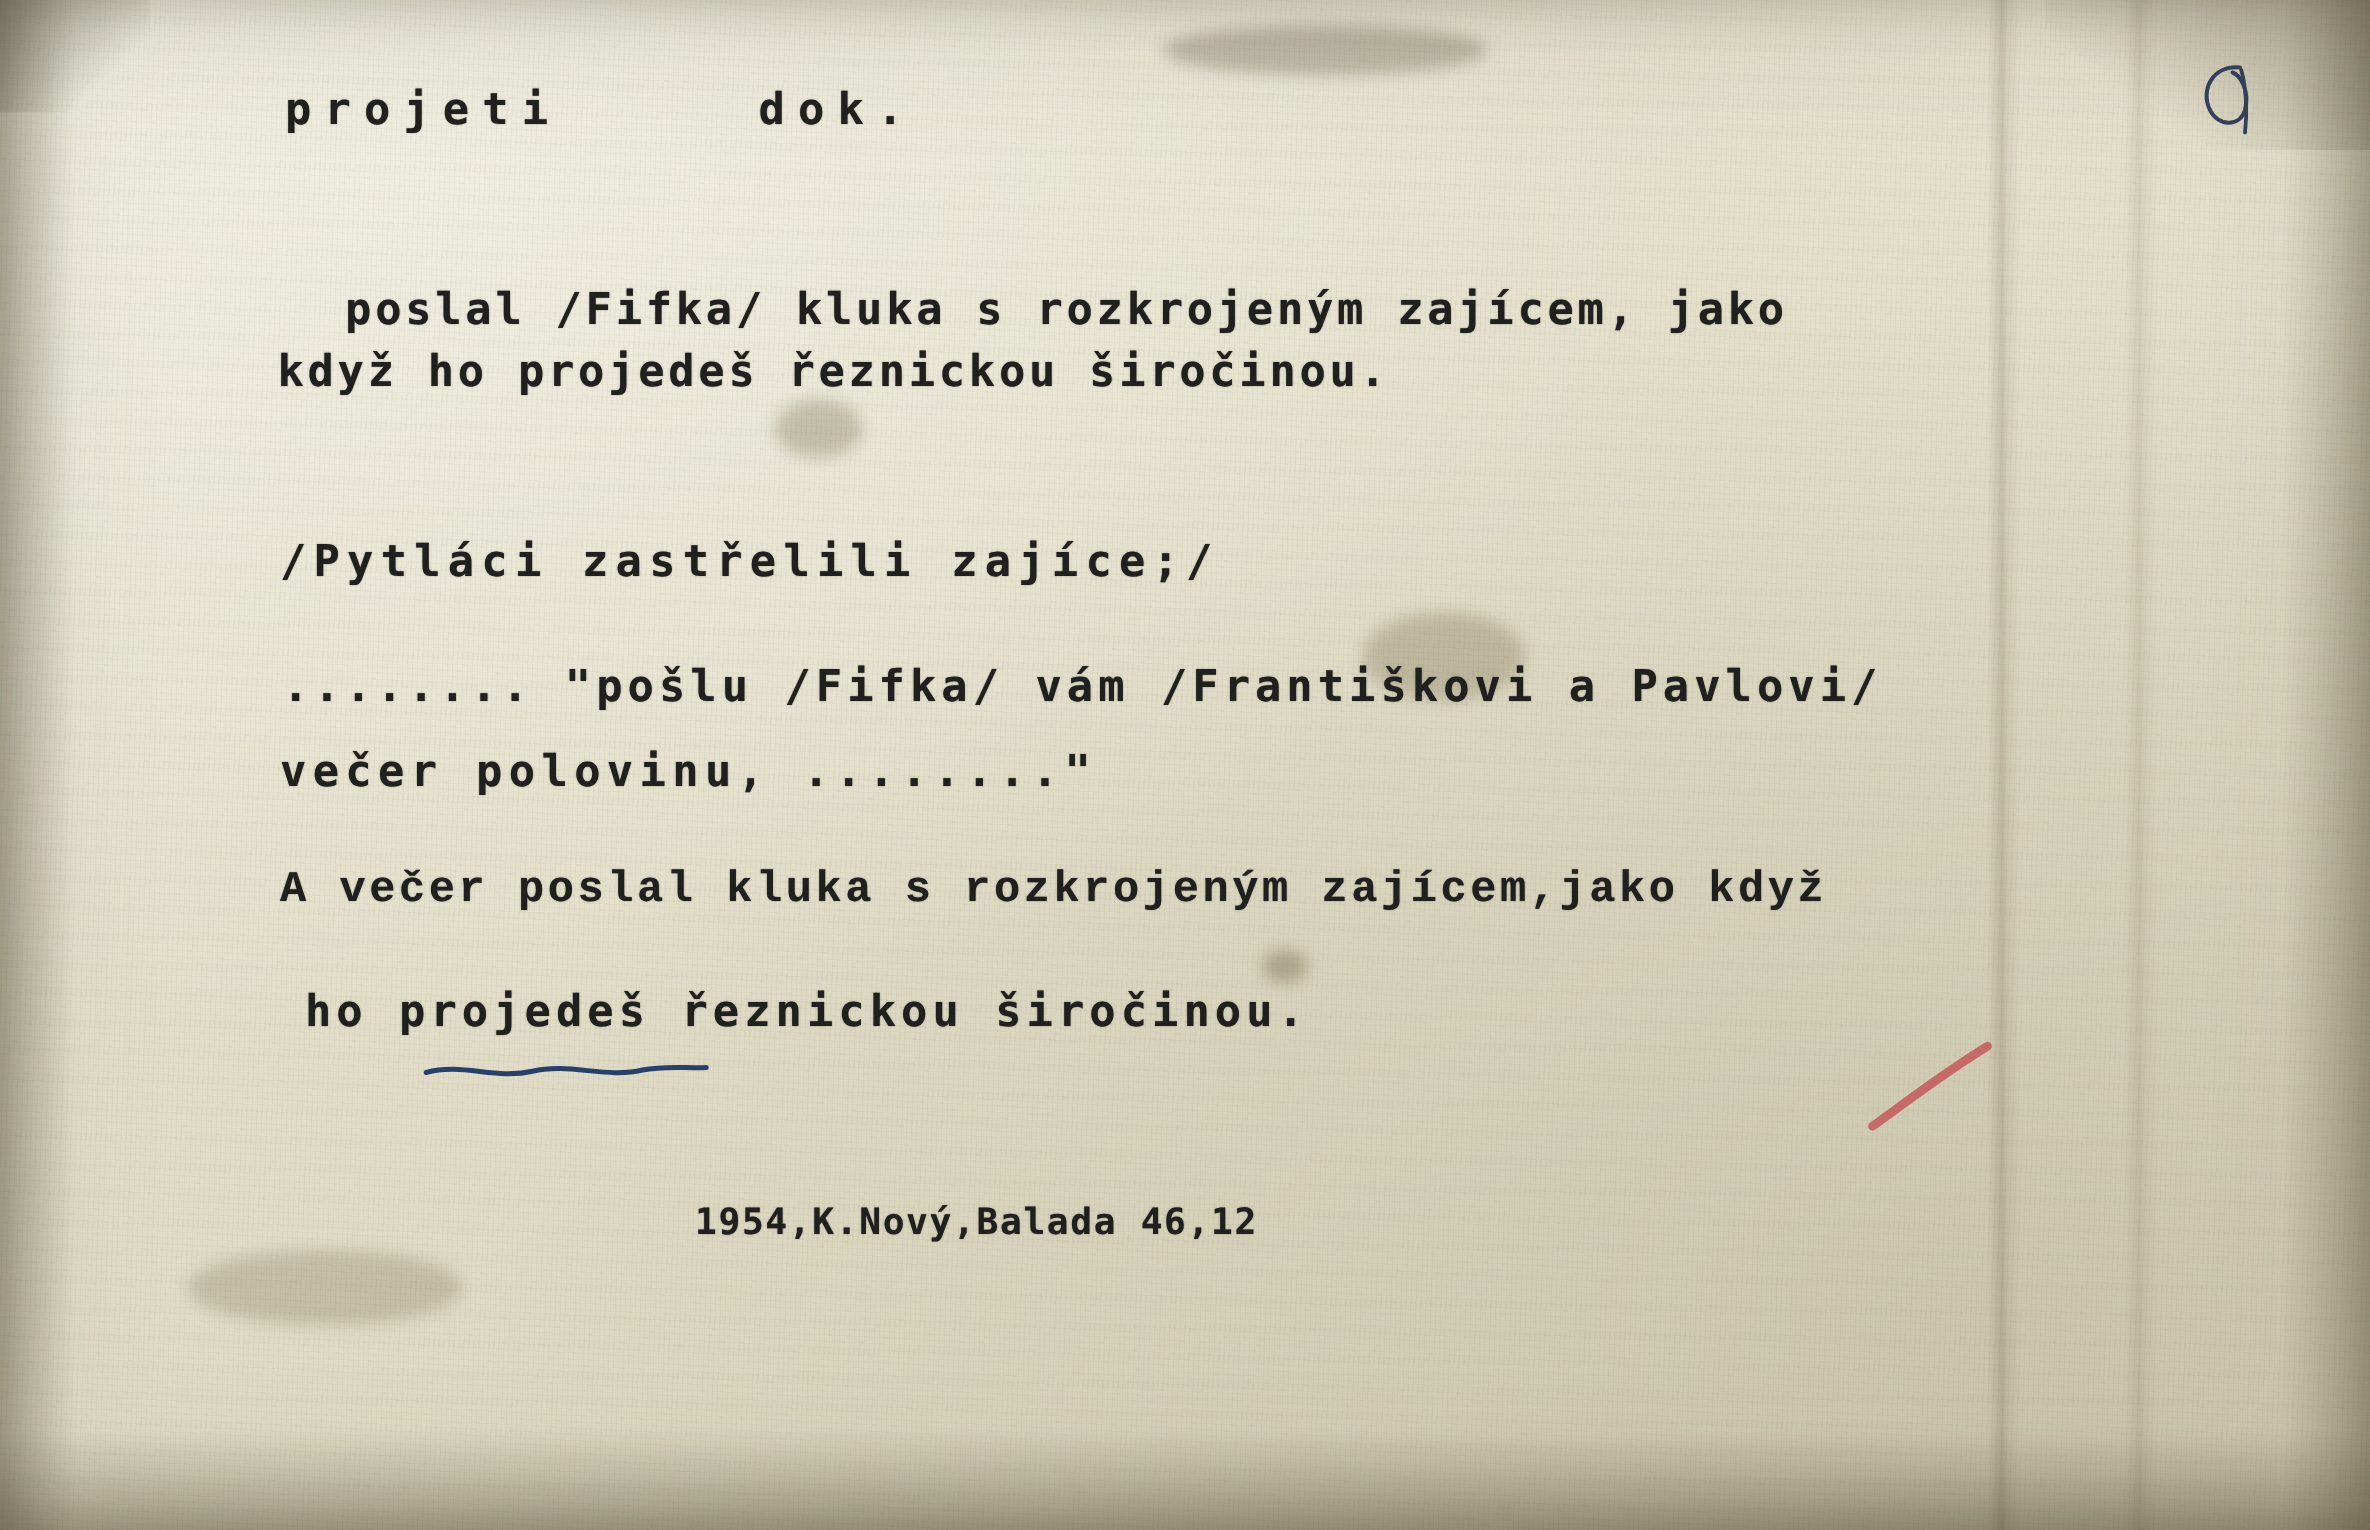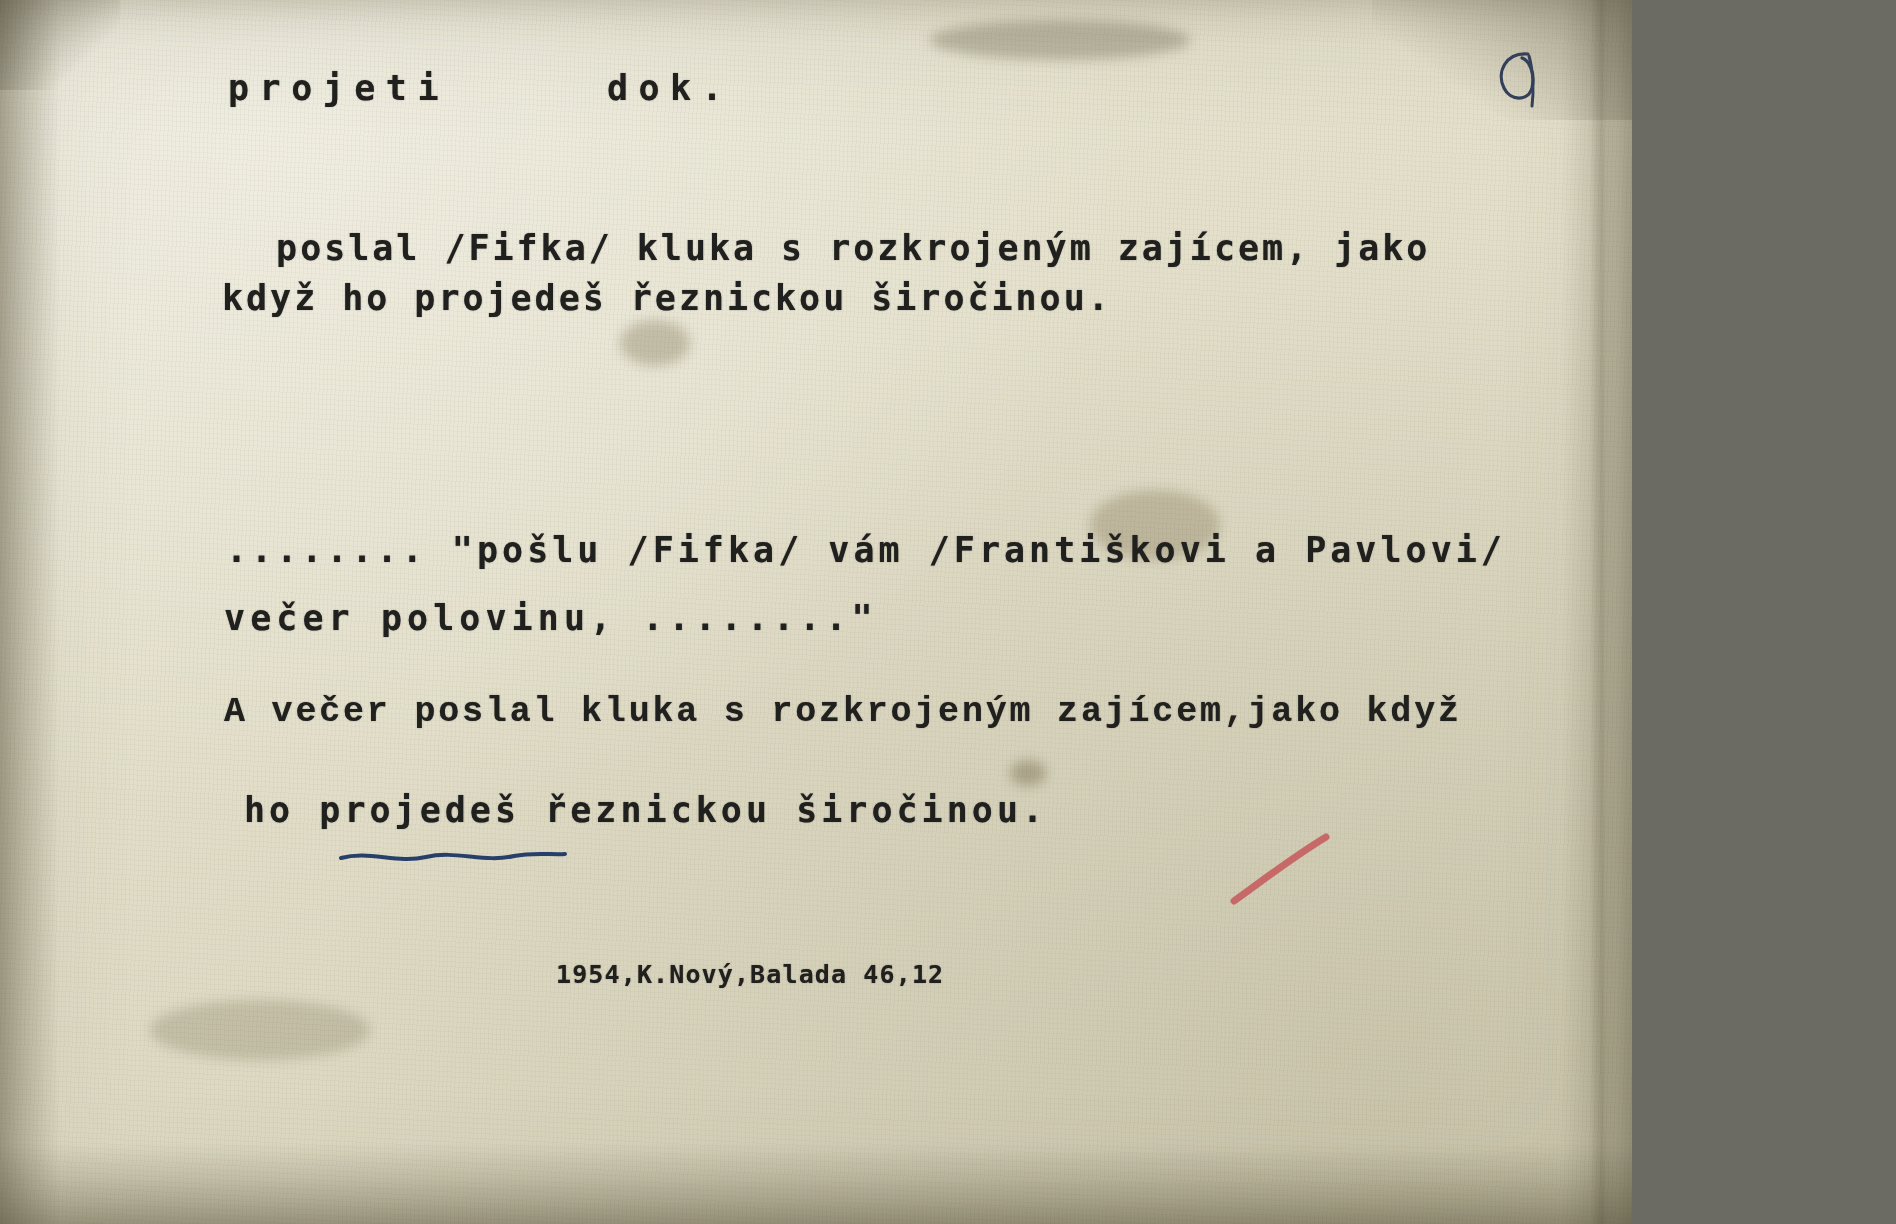--- a/index.html
+++ b/index.html
@@ -2,21 +2,21 @@
 <html><head>
 <meta charset="utf-8">
 <style>
   html, body {
     margin: 0;
     padding: 0;
     background: #6b6b63;
   }
   #card {
     position: relative;
-    width: 1632px;
+    width: 1896px;
     height: 1224px;
     overflow: hidden;
     background:
       radial-gradient(ellipse at 18% 12%, rgba(255,255,255,0.35) 0%, rgba(255,255,255,0) 45%),
       radial-gradient(ellipse at 85% 88%, rgba(150,140,110,0.22) 0%, rgba(150,140,110,0) 55%),
       linear-gradient(160deg, #e9e6d4 0%, #e4e0cc 35%, #dedac4 60%, #d6d2ba 100%);
     font-family: "DejaVu Sans Mono", "Liberation Mono", monospace;
   }
   
   #card::before {
@@ -98,21 +98,21 @@
   }
 
   .ln-header   { left: 228px; top: 68px;  font-size: 35px; letter-spacing: 0.30em; }
   .ln-p1a      { left: 228px; top: 228px; font-size: 35px; letter-spacing: 0.085em; }
   .ln-p1b      { left: 222px; top: 278px; font-size: 35px; letter-spacing: 0.085em; }
   .ln-p2       { left: 224px; top: 430px; font-size: 35px; letter-spacing: 0.165em; }
   .ln-q1       { left: 226px; top: 530px; font-size: 35px; letter-spacing: 0.115em; }
   .ln-q2       { left: 224px; top: 598px; font-size: 35px; letter-spacing: 0.145em; }
   .ln-c1       { left: 224px; top: 692px; font-size: 35px; letter-spacing: 0.080em; font-family: Liberation Mono, monospace; }
   .ln-c2       { left: 224px; top: 790px; font-size: 35px; letter-spacing: 0.115em; margin-left: 20px; }
-  .ln-src      { left: 556px; top: 960px; font-size: 25px; letter-spacing: 0.045em; text-align: right; }
+  .ln-src      { left: 556px; top: 960px; font-size: 29px; letter-spacing: 0.045em; text-align: right; }
 
   
   #underline-mark {
     position: absolute;
     left: 338px;
     top: 846px;
     width: 230px;
     height: 22px;
     pointer-events: none;
   }
@@ -154,20 +154,21 @@
   <div class="stain" style="left:1010px; top:760px; width:36px; height:26px; background:rgba(110,98,64,0.35);"></div>
   <div class="stain" style="left:150px; top:1000px; width:220px; height:60px; background:rgba(112,104,72,0.22);"></div>
   <div class="stain" style="left:930px; top:20px; width:260px; height:40px; background:rgba(95,90,66,0.30);"></div>
 
   <div id="text-block">
 
     <div class="line ln-header"><span>projeti</span><span>     </span><span>dok.</span></div>
 
     <div class="line ln-p1b">když ho projedeš řeznickou širočinou.</div>
     <div class="line ln-p1a">  poslal /Fifka/ kluka s rozkrojeným zajícem, jako</div>
+    <div class="line ln-p2">/Pytláci zastřelili zajíce;/</div>
     <div class="line ln-q1">........ "pošlu /Fifka/ vám /Františkovi a Pavlovi/</div>
     <div class="line ln-q2">večer polovinu, ........"</div>
     <div class="line ln-c1">A večer poslal kluka s rozkrojeným zajícem,jako když</div>
     <div class="line ln-c2">ho projedeš řeznickou širočinou.</div>
 
     <div class="line ln-src">1954,K.Nový,Balada 46,12</div>
   </div>
 
   <svg id="corner-mark" viewBox="0 0 60 70">
     <path d="M40 8 C18 6, 8 26, 16 42 C22 55, 40 56, 44 42 C48 26, 40 14, 34 12" fill="none" stroke="#33405c" stroke-width="3.2" stroke-linecap="round"></path>

